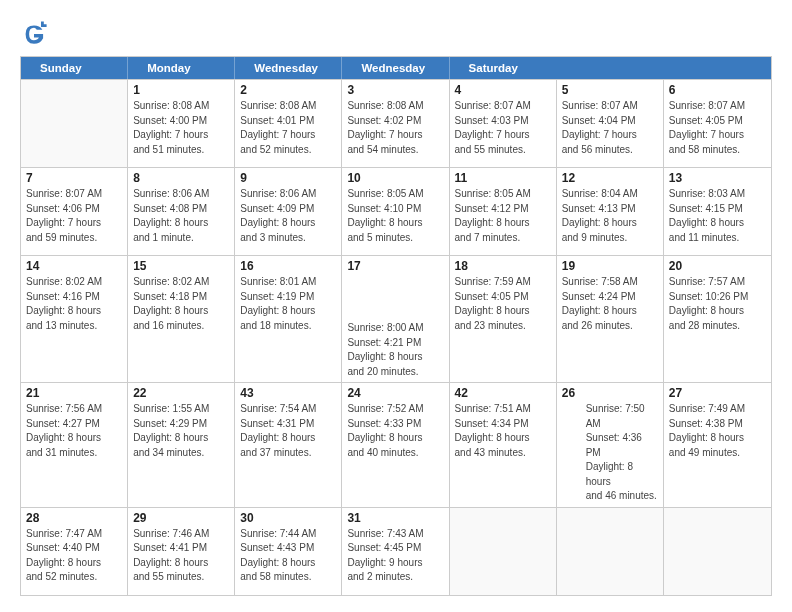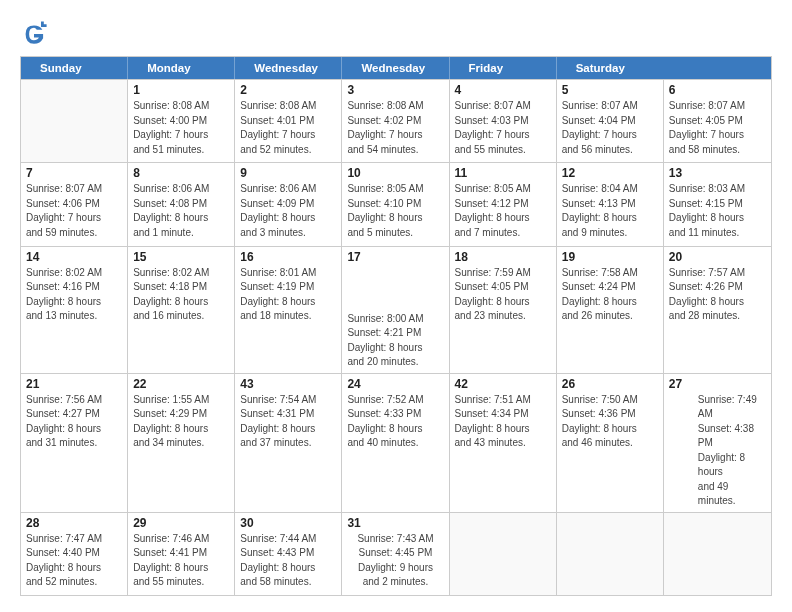--- a/index.html
+++ b/index.html
@@ -135,21 +135,20 @@
       <div class="location"></div>
     </div>
   </div>
 
   <div class="calendar">
     <div class="cal-header-row">
     <div class="cal-header-cell">Sunday</div>
         <div class="cal-header-cell">Monday</div>
         <div class="cal-header-cell">Wednesday</div>
         <div class="cal-header-cell">Wednesday</div>
-        <div class="cal-header-cell">Friday</div>
         <div class="cal-header-cell">Saturday</div>
       </div>
     <div class="cal-body">
     <div class="cal-week">
           <div class="cal-cell empty"></div>
           <div class="cal-cell">
             <span class="day-number">1</span>
             <div class="day-info" style="white-space: pre-line;">Sunrise: 8:08 AM
 Sunset: 4:00 PM
 Daylight: 7 hours
@@ -281,21 +280,21 @@
           <div class="cal-cell">
             <span class="day-number">19</span>
             <div class="day-info" style="white-space: pre-line;">Sunrise: 7:58 AM
 Sunset: 4:24 PM
 Daylight: 8 hours
 and 26 minutes.</div>
           </div>
           <div class="cal-cell">
             <span class="day-number">20</span>
             <div class="day-info" style="white-space: pre-line;">Sunrise: 7:57 AM
-Sunset: 4:26 PM
+Sunset: 10:26 PM
 Daylight: 8 hours
 and 28 minutes.</div>
           </div>
         </div>
         <div class="cal-week">
           <div class="cal-cell">
             <span class="day-number">21</span>
             <div class="day-info" style="white-space: pre-line;">Sunrise: 7:56 AM
 Sunset: 4:27 PM
 Daylight: 8 hours
@@ -324,28 +323,28 @@
           </div>
           <div class="cal-cell">
             <span class="day-number">42</span>
             <div class="day-info" style="white-space: pre-line;">Sunrise: 7:51 AM
 Sunset: 4:34 PM
 Daylight: 8 hours
 and 43 minutes.</div>
           </div>
           <div class="cal-cell">
             <span class="day-number">26</span>
-            <div class="day-info" style="white-space: pre-line;">Sunrise: 7:50 AM
+            <div class="day-info" style="white-space: pre-line; margin-left: 24px;">Sunrise: 7:50 AM
 Sunset: 4:36 PM
 Daylight: 8 hours
 and 46 minutes.</div>
           </div>
           <div class="cal-cell">
             <span class="day-number">27</span>
-            <div class="day-info" style="white-space: pre-line; margin-left: 29px;">Sunrise: 7:49 AM
+            <div class="day-info" style="white-space: pre-line;">Sunrise: 7:49 AM
 Sunset: 4:38 PM
 Daylight: 8 hours
 and 49 minutes.</div>
           </div>
         </div>
         <div class="cal-week">
           <div class="cal-cell">
             <span class="day-number">28</span>
             <div class="day-info" style="white-space: pre-line;">Sunrise: 7:47 AM
 Sunset: 4:40 PM
@@ -361,21 +360,21 @@
           </div>
           <div class="cal-cell">
             <span class="day-number">30</span>
             <div class="day-info" style="white-space: pre-line;">Sunrise: 7:44 AM
 Sunset: 4:43 PM
 Daylight: 8 hours
 and 58 minutes.</div>
           </div>
           <div class="cal-cell">
             <span class="day-number">31</span>
-            <div class="day-info" style="white-space: pre-line; text-align: center;">Sunrise: 7:43 AM
+            <div class="day-info" style="white-space: pre-line;">Sunrise: 7:43 AM
 Sunset: 4:45 PM
 Daylight: 9 hours
 and 2 minutes.</div>
           </div>
           <div class="cal-cell empty"></div>
           <div class="cal-cell empty"></div>
           <div class="cal-cell empty"></div>
         </div>
       </div>
   </div>

